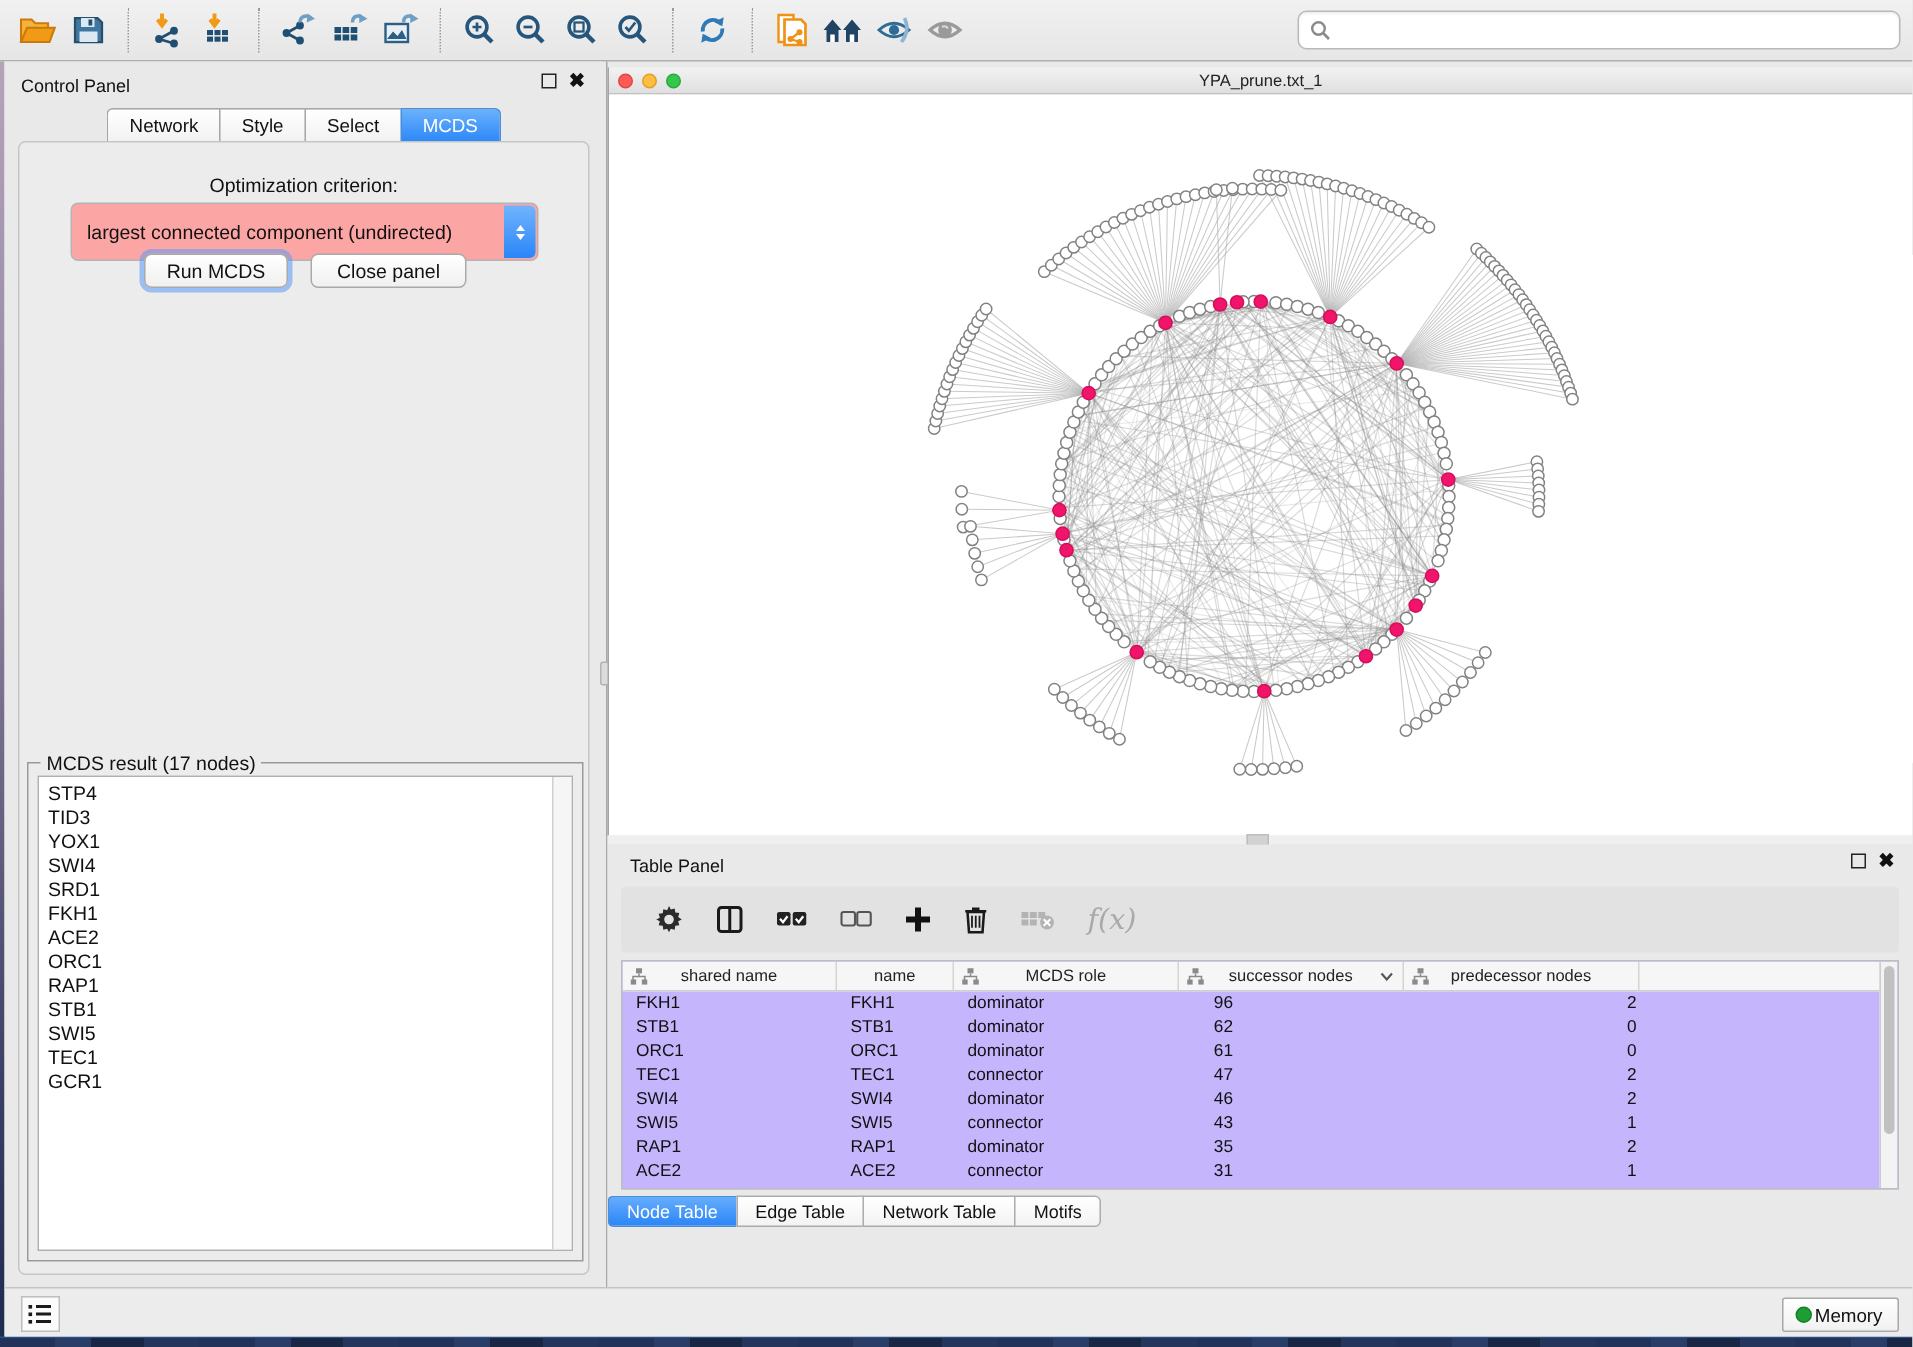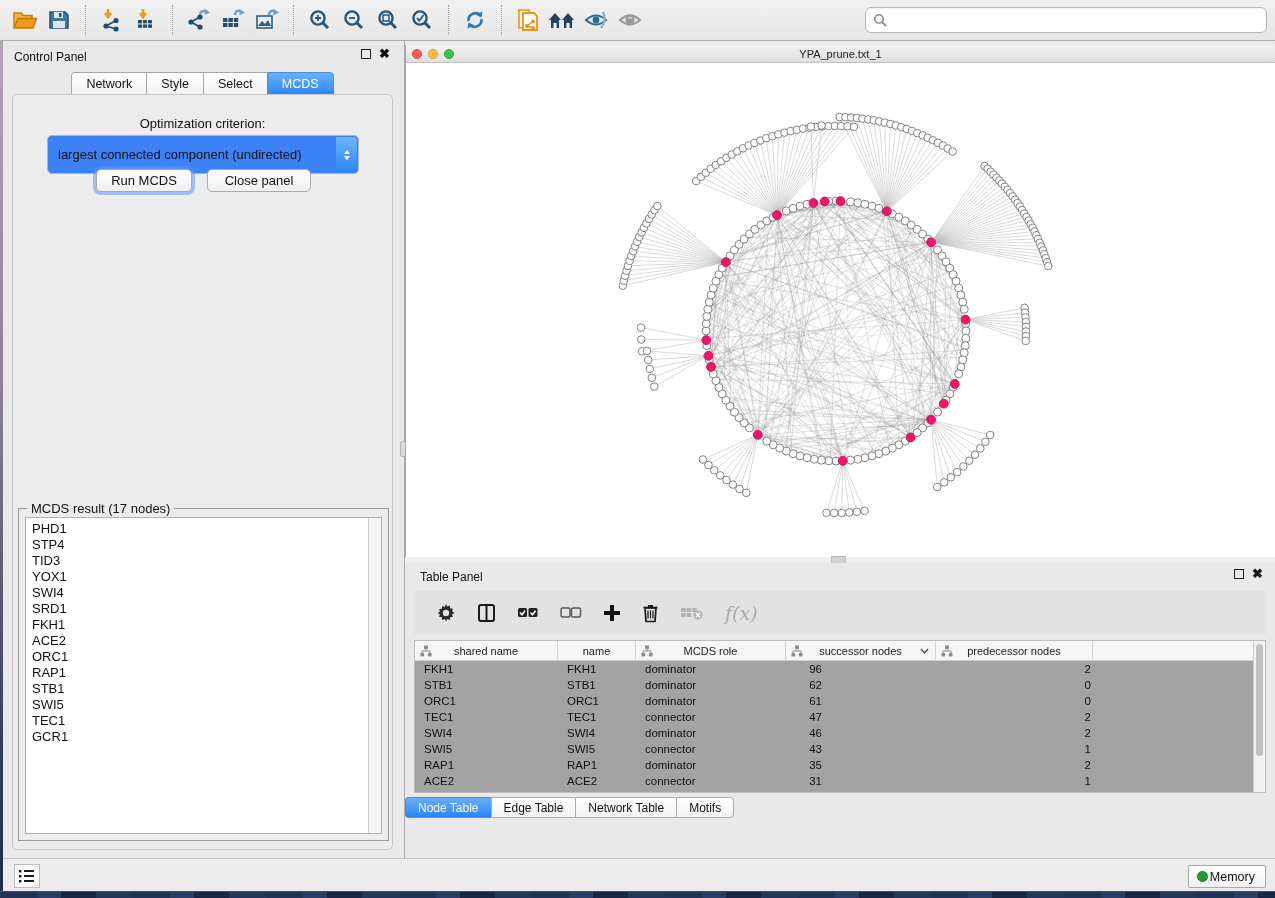--- a/index.html
+++ b/index.html
@@ -38,21 +38,21 @@
   #cp-tabs { left:0; top:31px; width:100%; display:flex; justify-content:center; }
   .cp-tab { height:23px; padding:0 14px; font-size:12.5px; display:flex; align-items:center;
     background:linear-gradient(#ffffff,#f2f2f2); border:1px solid #a6a6a6; border-right:none; color:#111; }
   .cp-tab:first-child { border-radius:4px 0 0 0; }
   .cp-tab:last-child  { border-right:1px solid #a6a6a6; border-radius:0 4px 0 0;text-align:right; }
   .cp-tab.sel { background:linear-gradient(#6ab1fd,#2d88f8); color:#fff; border-color:#4a8fd8; }
 
   #cp-body { left:9px; top:53px; width:381px; height:756px; background:#ececec;
     border:1px solid #c6c6c6; border-radius:5px; }
   #opt-label { width:100%; text-align:center; top:21px; font-size:13px; color:#111; }
-  #opt-select { left:34px; top:40px; width:312px; height:39px; background:#3b82f6;
+  #opt-select { left:34px; top:40px; width:312px; height:39px; background:#fca5a5;
     border:1px solid #b4b4b4; border-radius:5px; display:flex; align-items:center;
     font-size:13px; color:#111; padding-left:10px; }
   #opt-stepper { position:absolute; right:1px; top:1px; bottom:1px; width:21px; border-radius:0 4px 4px 0;
     background:linear-gradient(#71b4fe,#2a86f7); display:flex; flex-direction:column;
     align-items:center; justify-content:center; gap:2px; }
   .chev-up { width:0;height:0;border-left:3.5px solid transparent;border-right:3.5px solid transparent;border-bottom:4.5px solid #fff; }
   .chev-dn { width:0;height:0;border-left:3.5px solid transparent;border-right:3.5px solid transparent;border-top:4.5px solid #fff; }
   .btn { position:absolute; height:23px; background:linear-gradient(#ffffff,#f0f0f0);
     border:1px solid #a9a9a9; border-radius:5px; font-size:13px; color:#111;
     display:flex; align-items:center; justify-content:center; }
@@ -89,21 +89,21 @@
 
   
   #table-panel { left:405px; top:563px; width:870px; height:295px; background:#e9e9e9; }
   #tp-title { left:15px; top:7px; }
   #tp-wbtns { right:12px; top:6px; }
   #tp-toolbar { position:absolute; left:9px; top:28px; right:9px; height:44px; background:#e2e2e2;
     border-radius:3px; display:flex; align-items:center; gap:21px; padding-left:22px; }
   .tico { display:flex; align-items:center; justify-content:center; }
   #fx-ic { font-family:"DejaVu Serif", serif; font-style:italic; font-size:19px; color:#a9a9a9; }
 
-  #tp-table { position:absolute; left:9px; top:77px; right:9px; bottom:65px; background:#a3a3a3;
+  #tp-table { position:absolute; left:9px; top:77px; right:9px; bottom:65px; background:#c4b5fd;
     border:1px solid #bdbdbd; overflow:hidden; }
   #tp-headrow { position:absolute; left:0; top:0; right:12px; height:20px; background:#f6f6f6;
     border-bottom:1px solid #cfcfcf; display:flex; }
   .hcell { position:relative; height:20px; display:flex; align-items:center; justify-content:center;
     font-size:11px; color:#222; border-right:1px solid #d4d4d4; gap:4px; }
   .hcell .oc { position:absolute; left:5px; }
   .hcell .sort { position:absolute; right:6px; }
   #tp-rows { position:absolute; left:0; top:20px; right:12px; bottom:0; }
   .trow { display:flex; height:16px; align-items:center; font-size:11.5px; color:#111; }
   .tcell { padding-left:9px; overflow:hidden; white-space:nowrap; }
@@ -308,21 +308,20 @@
             <span class="chev-up"></span>
             <span class="chev-dn"></span>
           </span>
       </div>
       <div id="run-btn" class="btn">Run MCDS</div>
       <div id="close-btn" class="btn">Close panel</div>
       <div id="mcds-fieldset">
         <span id="mcds-legend">MCDS result (17 nodes)</span>
         <div id="mcds-list">
           <div id="mcds-items">
-              <div>PHD1</div>
               <div>STP4</div>
               <div>TID3</div>
               <div>YOX1</div>
               <div>SWI4</div>
               <div>SRD1</div>
               <div>FKH1</div>
               <div>ACE2</div>
               <div>ORC1</div>
               <div>RAP1</div>
               <div>STB1</div>

